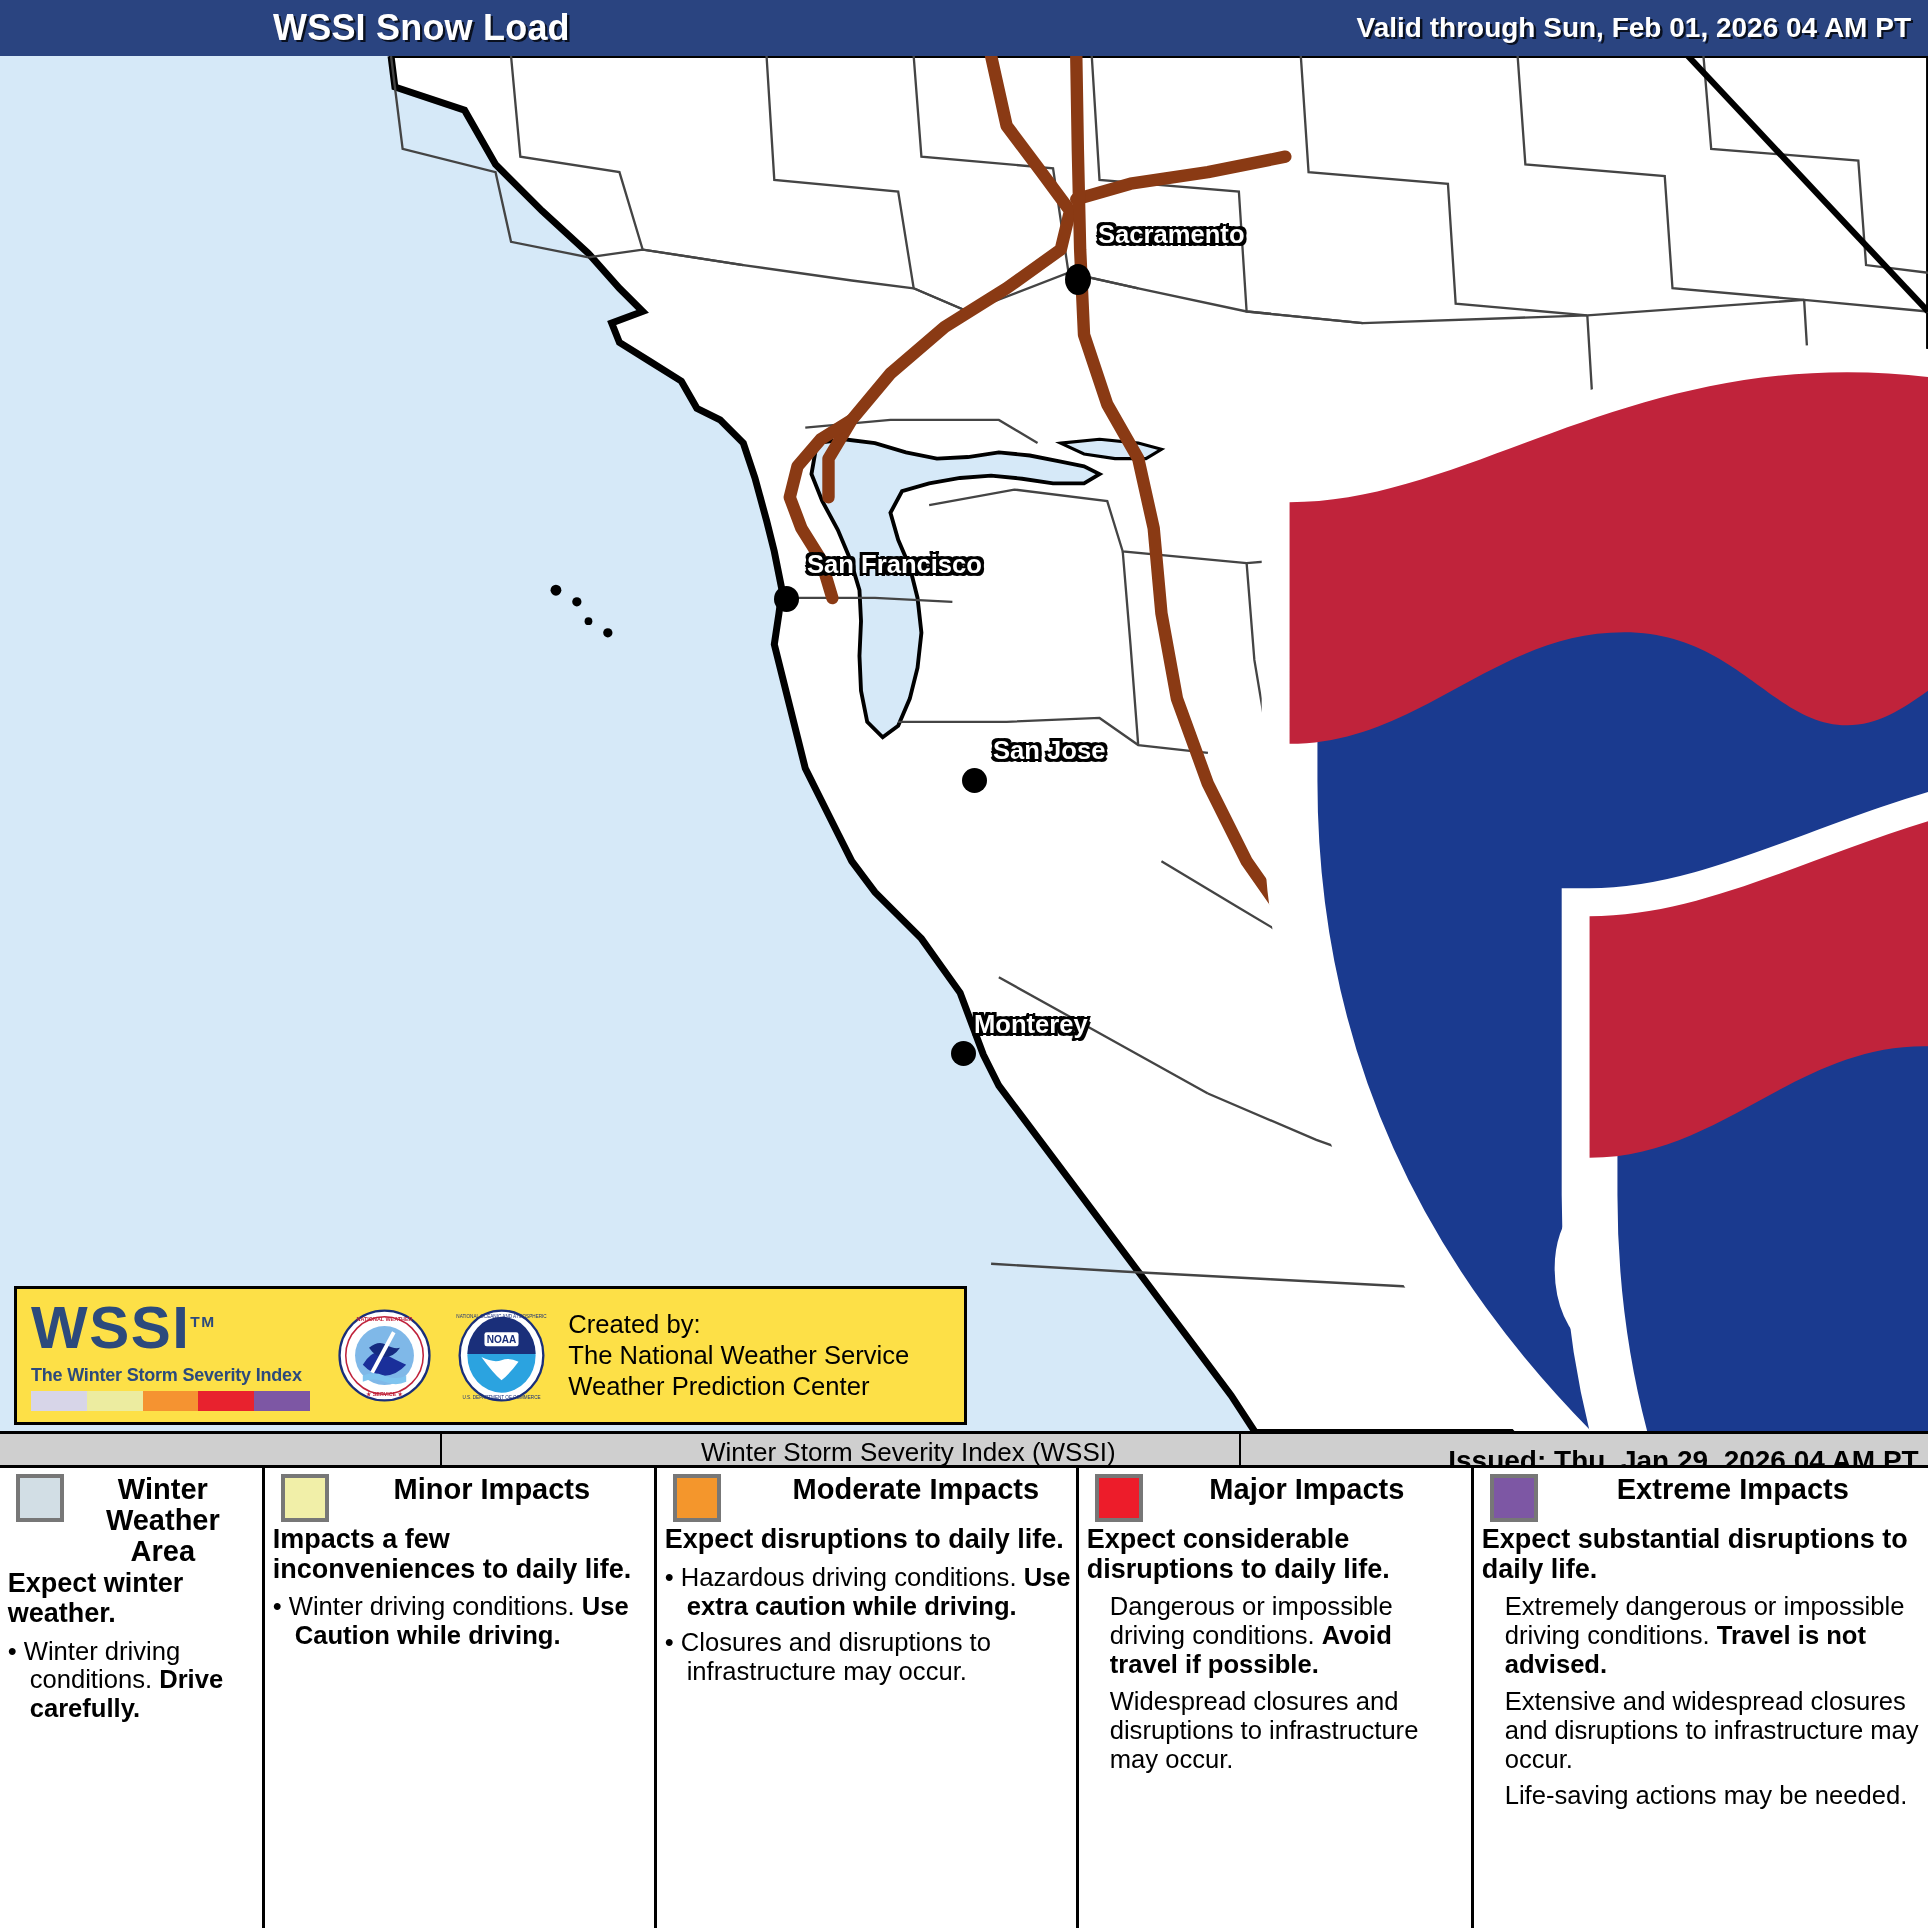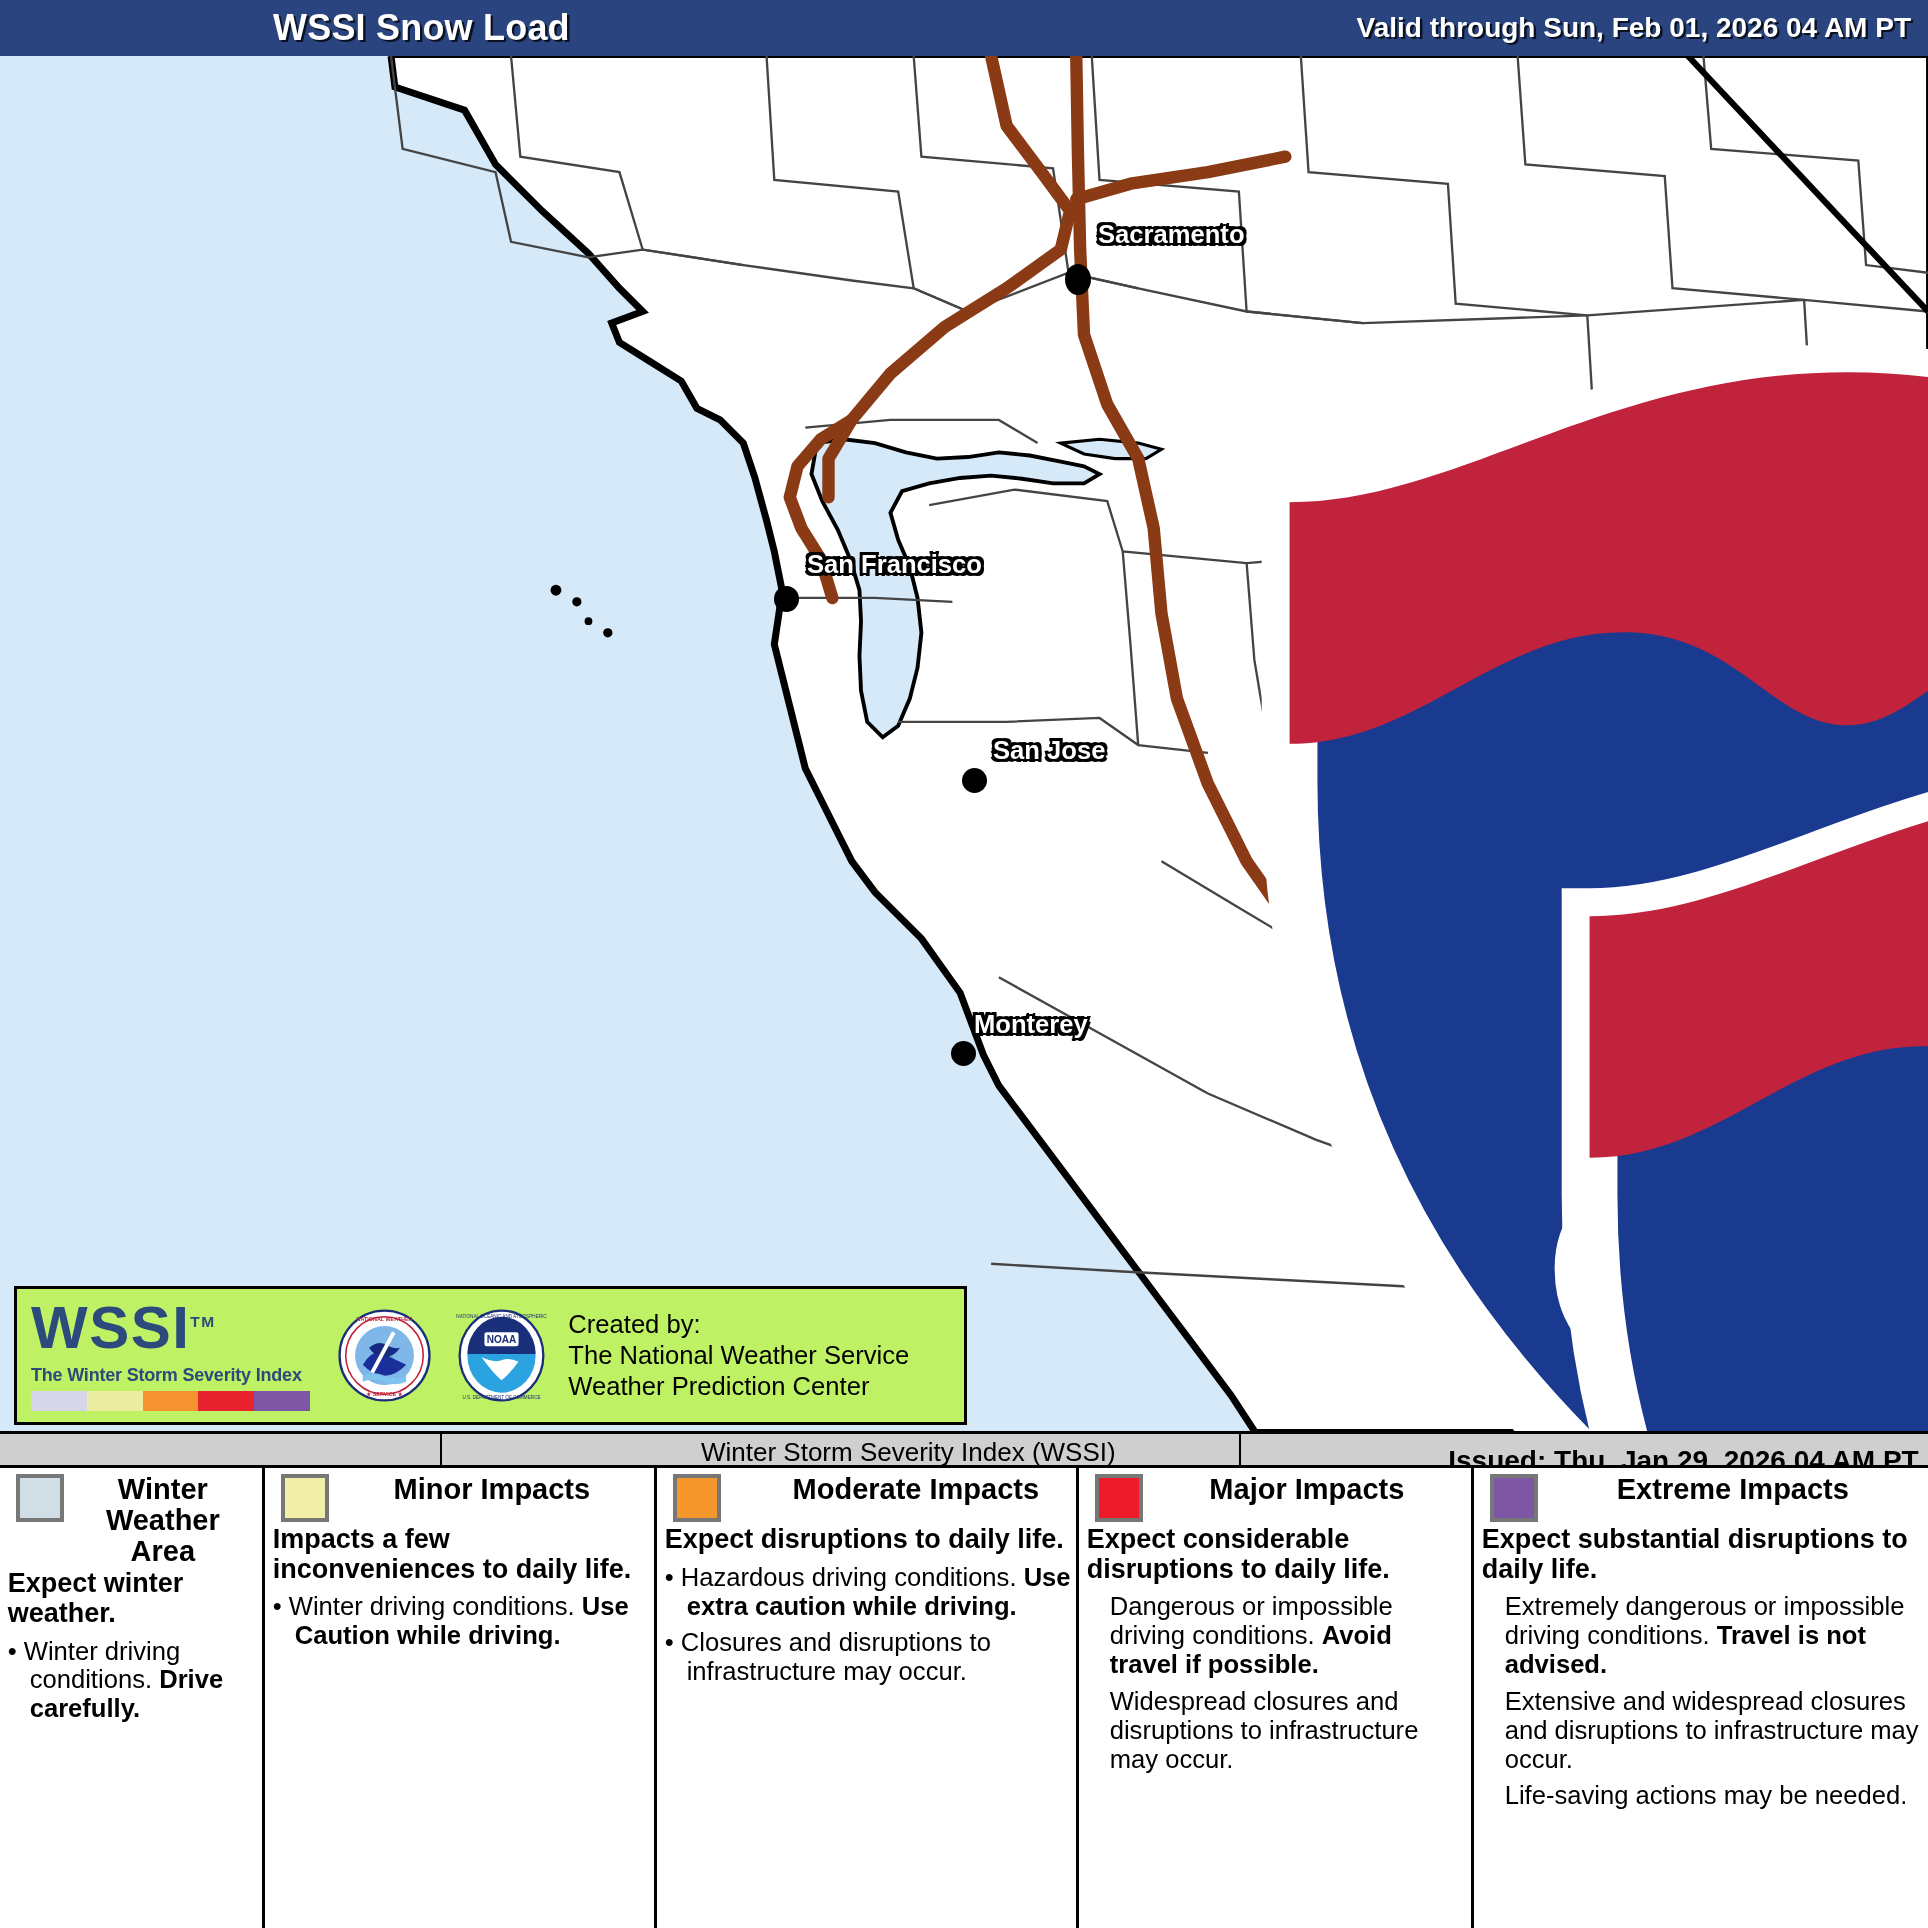--- a/index.html
+++ b/index.html
@@ -24,21 +24,21 @@
                2.3px  0   0 #000, 2.3px  2.3px 0 #000, 0  2.3px 0 #000,
               -2.3px  2.3px 0 #000,-2.3px  0   0 #000,
               -3.1px -3.1px 0 #000, 3.1px 3.1px 0 #000, 3.1px -3.1px 0 #000, -3.1px 3.1px 0 #000;}
   .city-dot{position:absolute;background:#000;border-radius:50%;}
 
   
   .shield{position:absolute;width:51px;height:57px;}
 
   
   .logobox{position:absolute;left:14px;top:1286px;width:953px;height:139px;
-           background:#bef264;border:3.9px solid #000;box-sizing:border-box;display:flex;align-items:center;}
+           background:#fde047;border:3.9px solid #000;box-sizing:border-box;display:flex;align-items:center;}
   .wssi-mark{width:310px;padding-left:14px;box-sizing:border-box;}
   .wssi-word{font-family:"Liberation Sans",sans-serif;font-size:60px;font-weight:bold;color:#2c4a7c;
              letter-spacing:1.5px;line-height:.92;}
   .wssi-tm{font-size:15.5px;vertical-align:super;}
   .wssi-sub{font-size:18px;font-weight:bold;color:#2c4a7c;letter-spacing:-0.2px;margin-top:10px;}
   .wssi-strip{display:flex;width:279px;height:20px;margin-top:4.6px;}
   .wssi-strip i{flex:1;display:block;}
   .seals{display:flex;align-items:center;gap:24px;padding:0 11px;justify-content:space-between;}
   .seal{width:93px;height:93px;}
   .createdby{font-size:25.6px;line-height:1.22;color:#000;padding-left:9.3px;}

